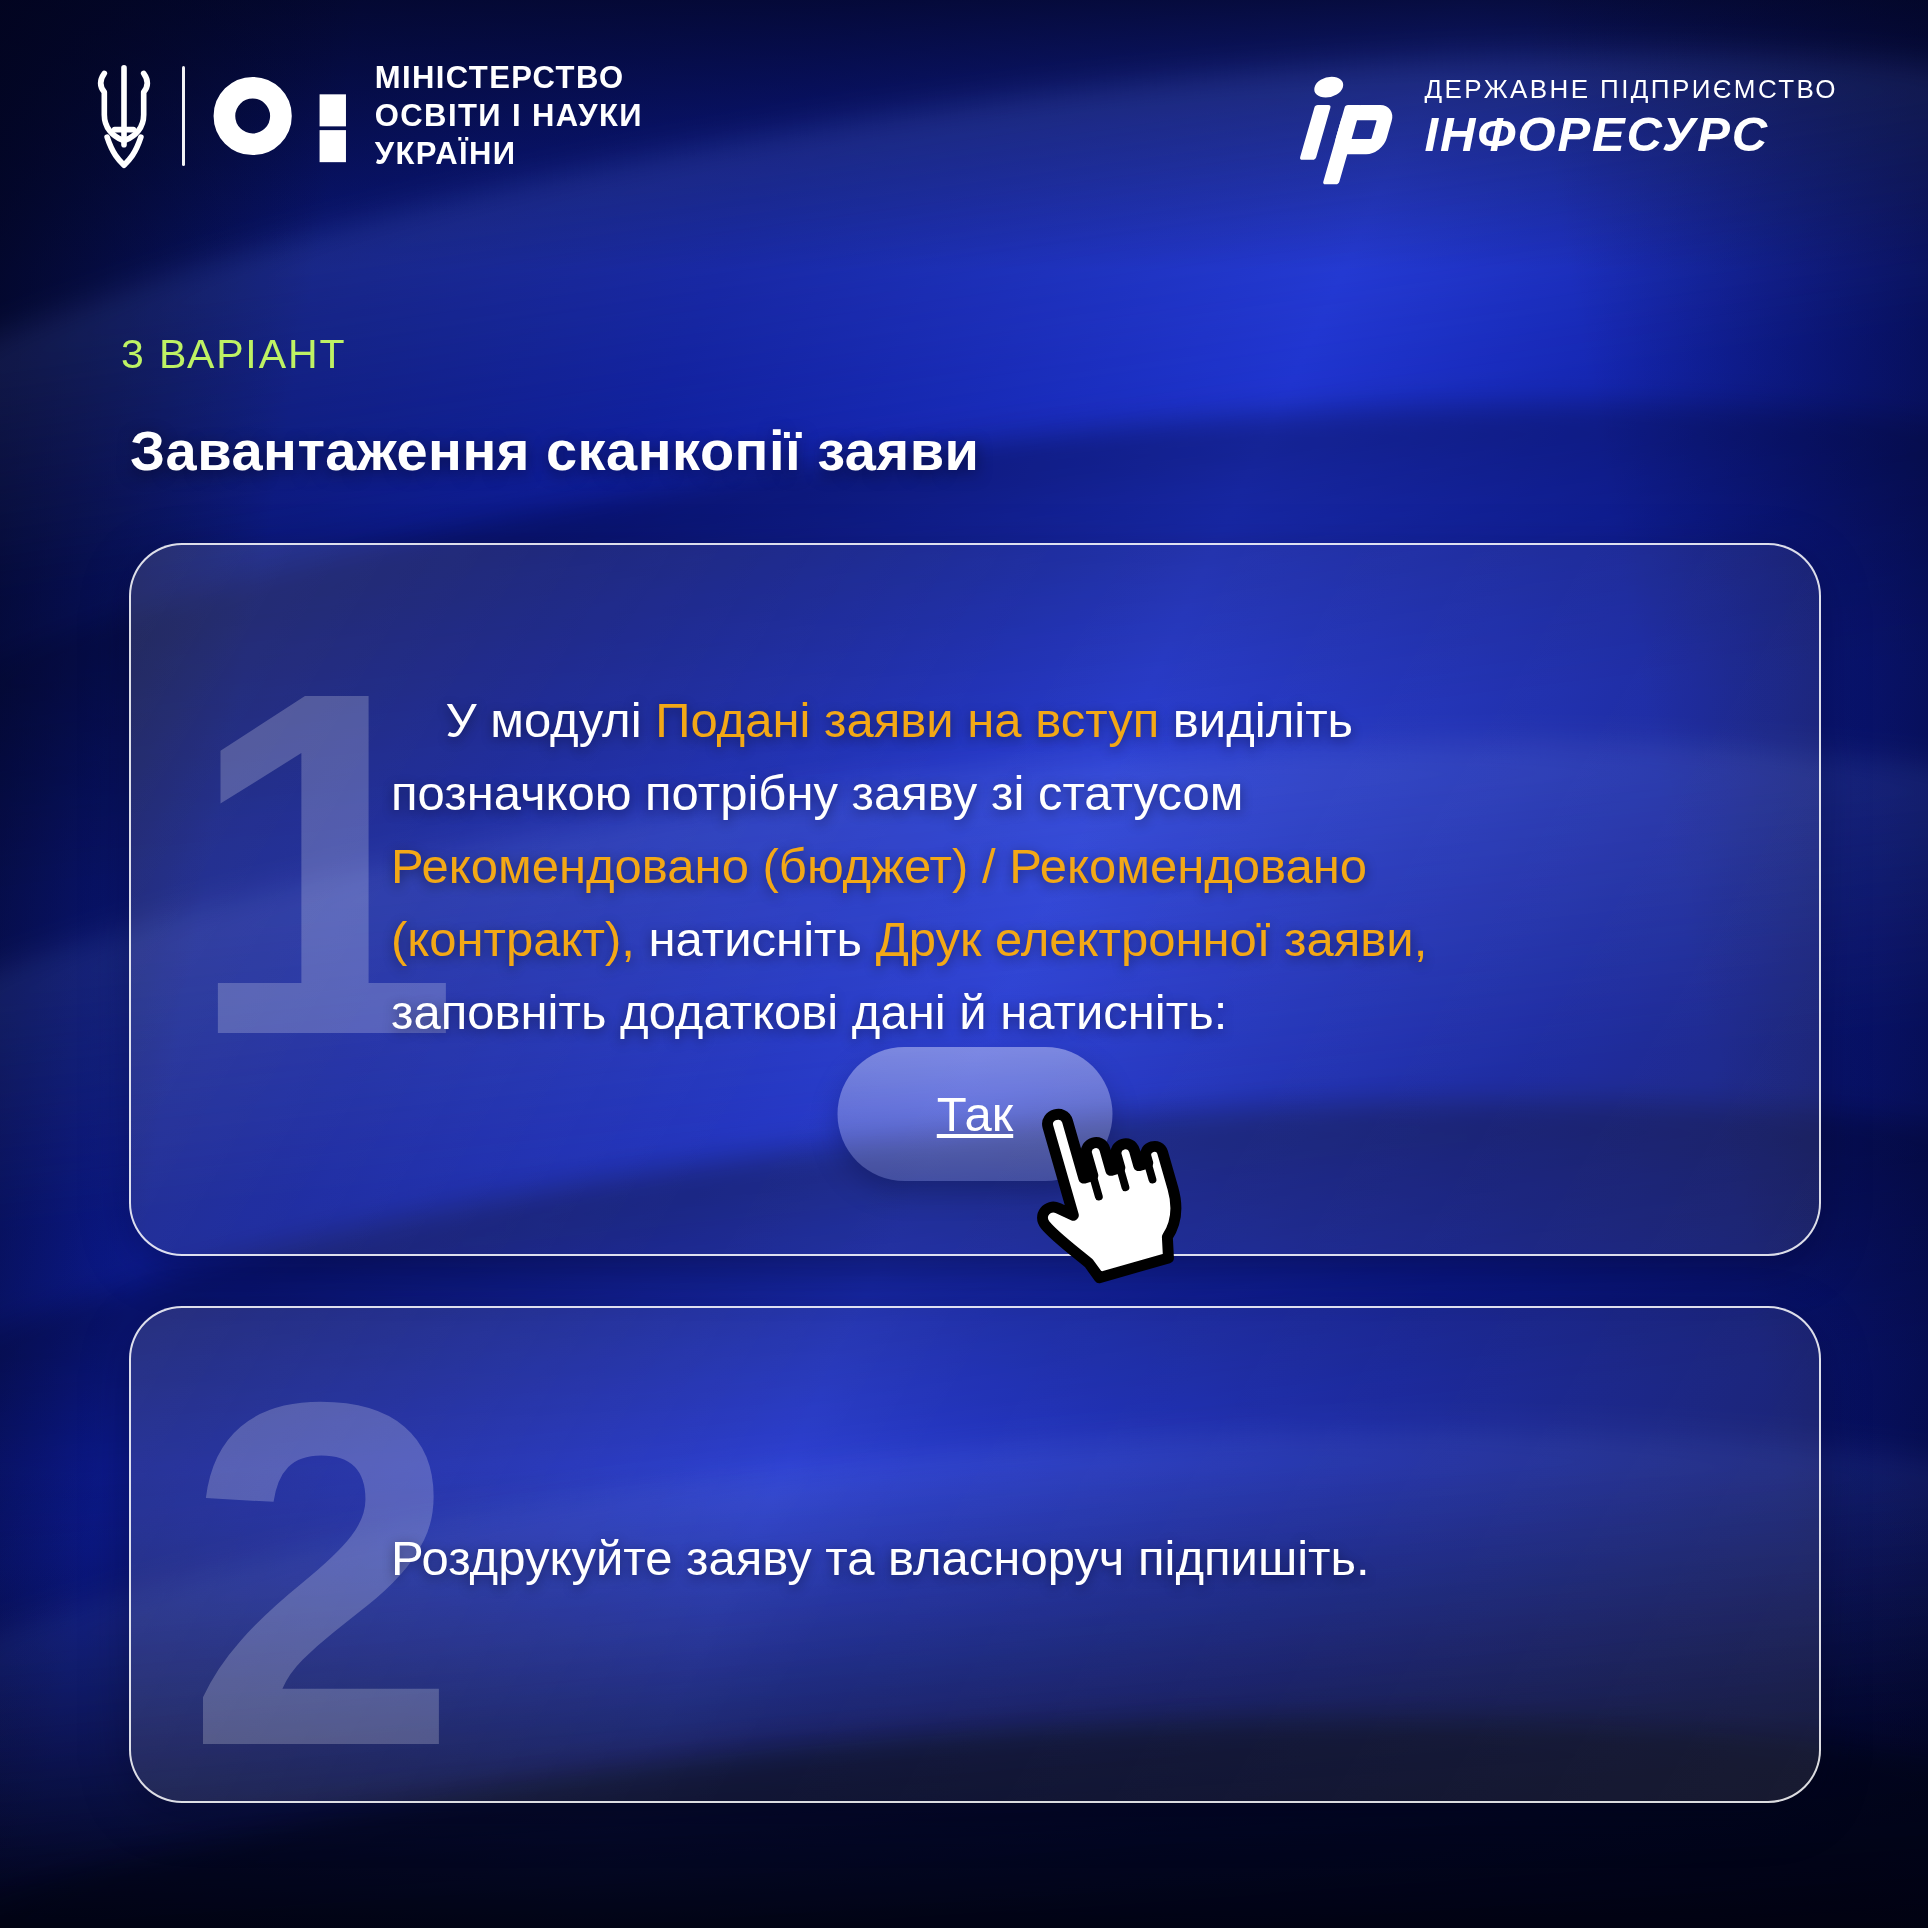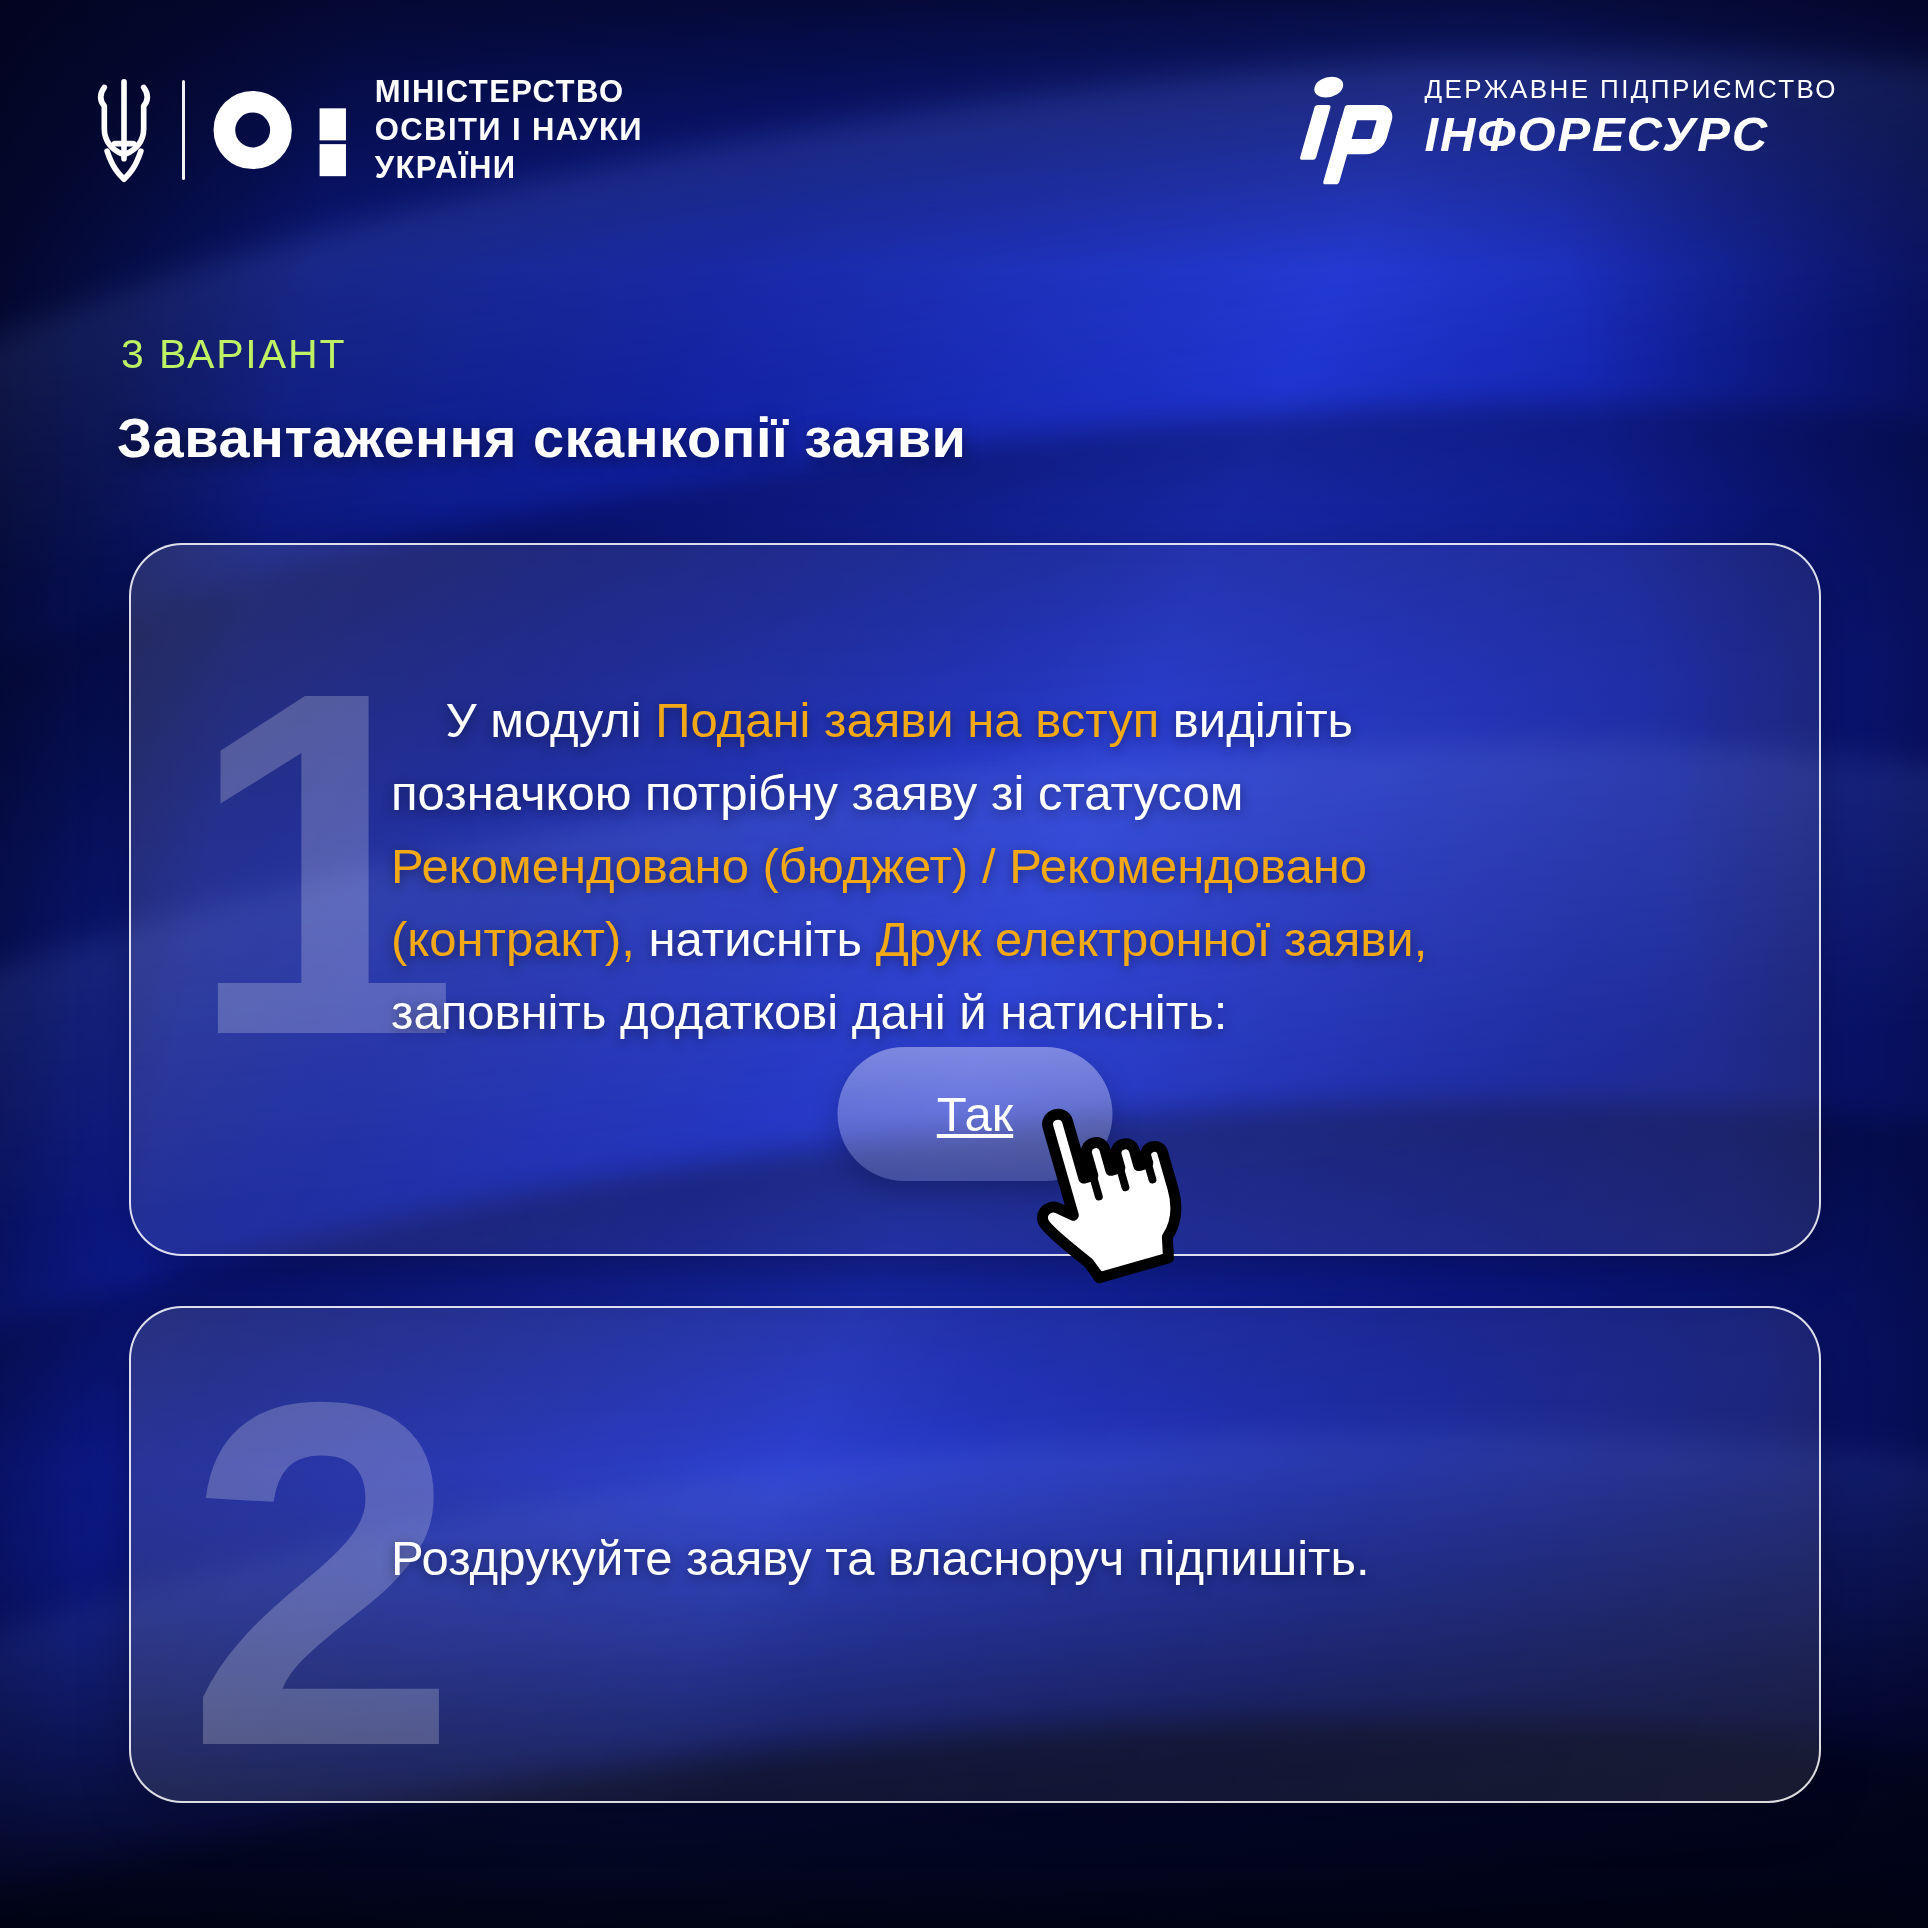--- a/index.html
+++ b/index.html
@@ -18,21 +18,21 @@
   .wave { position:absolute; left:-330px; width:2637px; height:584px; border-radius:50%;
           filter:blur(15px); pointer-events:none; }
   .w1 { top:104px;  transform:rotate(-8deg); background:linear-gradient(180deg, rgba(120,150,255,0.17), rgba(0,0,0,0) 60%); }
   .w2 { top:443px;  transform:rotate(-7deg); background:linear-gradient(180deg, rgba(0,2,22,0.35), rgba(0,0,0,0) 55%); }
   .w3 { top:772px;  transform:rotate(-6deg); background:linear-gradient(180deg, rgba(130,160,255,0.16), rgba(0,0,0,0) 60%); }
   .w4 { top:1130px; transform:rotate(-6deg); background:linear-gradient(180deg, rgba(0,2,22,0.42), rgba(0,0,0,0) 55%); }
   .w5 { top:1450px; transform:rotate(-5deg); background:linear-gradient(180deg, rgba(120,150,255,0.13), rgba(0,0,0,0) 60%); }
   .w6 { top:1733px; transform:rotate(-4deg); background:linear-gradient(180deg, rgba(0,2,16,0.6), rgba(0,0,0,0) 70%); }
 
   
-  .header-left { position:absolute; left:94px; top:66px; height:128px;
+  .header-left { position:absolute; left:94px; top:52px; height:128px;
                  display:flex; align-items:center; gap:28px; }
   .divider { width:2.8px; height:100px; background:rgba(255,255,255,0.95); border-radius:1.9px; }
   .ministry-name { font-weight:bold; font-size:31px; line-height:38px; letter-spacing:1.4px;
                    white-space:pre-line; }
   .header-right { position:absolute; right:90px; top:73px; display:flex; align-items:flex-start; gap:26px; }
   .ent-type { font-size:26px; letter-spacing:2.4px; line-height:32px; }
   .ent-name { font-size:49px; font-weight:bold; letter-spacing:1.9px; line-height:55px; margin-top:2px;font-style:italic; }
 
   
   .variant-label { position:absolute; left:121px; top:331px; font-size:41px; letter-spacing:1.9px;
@@ -116,21 +116,21 @@
       </g>
     </svg>
   </span>
   <div>
     <div class="ent-type">ДЕРЖАВНЕ ПІДПРИЄМСТВО</div>
     <div class="ent-name">ІНФОРЕСУРС</div>
   </div>
 </div>
 
 <div class="variant-label">3 ВАРІАНТ</div>
-<h1 class="page-title" style="margin:0;text-align:center;">Завантаження сканкопії заяви</h1>
+<h1 class="page-title" style="margin:13px;text-align:center;">Завантаження сканкопії заяви</h1>
 
 <div class="card card1">
   <div class="step-number n1">1</div>
   <div class="step-text t1">
     <span>У модулі </span><span class="accent">Подані заяви на вступ</span><span> виділіть
 позначкою потрібну заяву зі статусом
 </span><span class="accent">Рекомендовано (бюджет) / Рекомендовано
 (контракт),</span><span> натисніть </span><span class="accent">Друк електронної заяви,</span><span>
 заповніть додаткові дані й натисніть:</span>
   </div>

